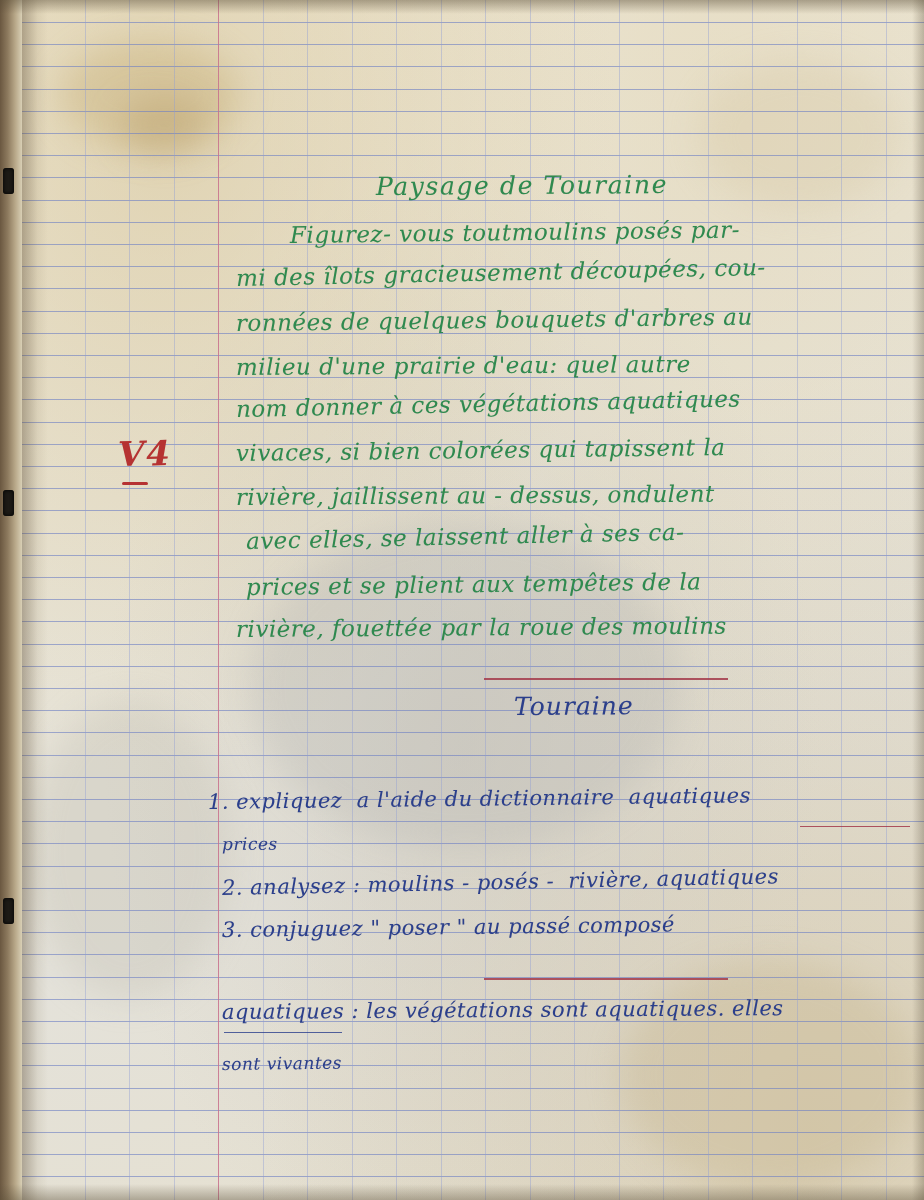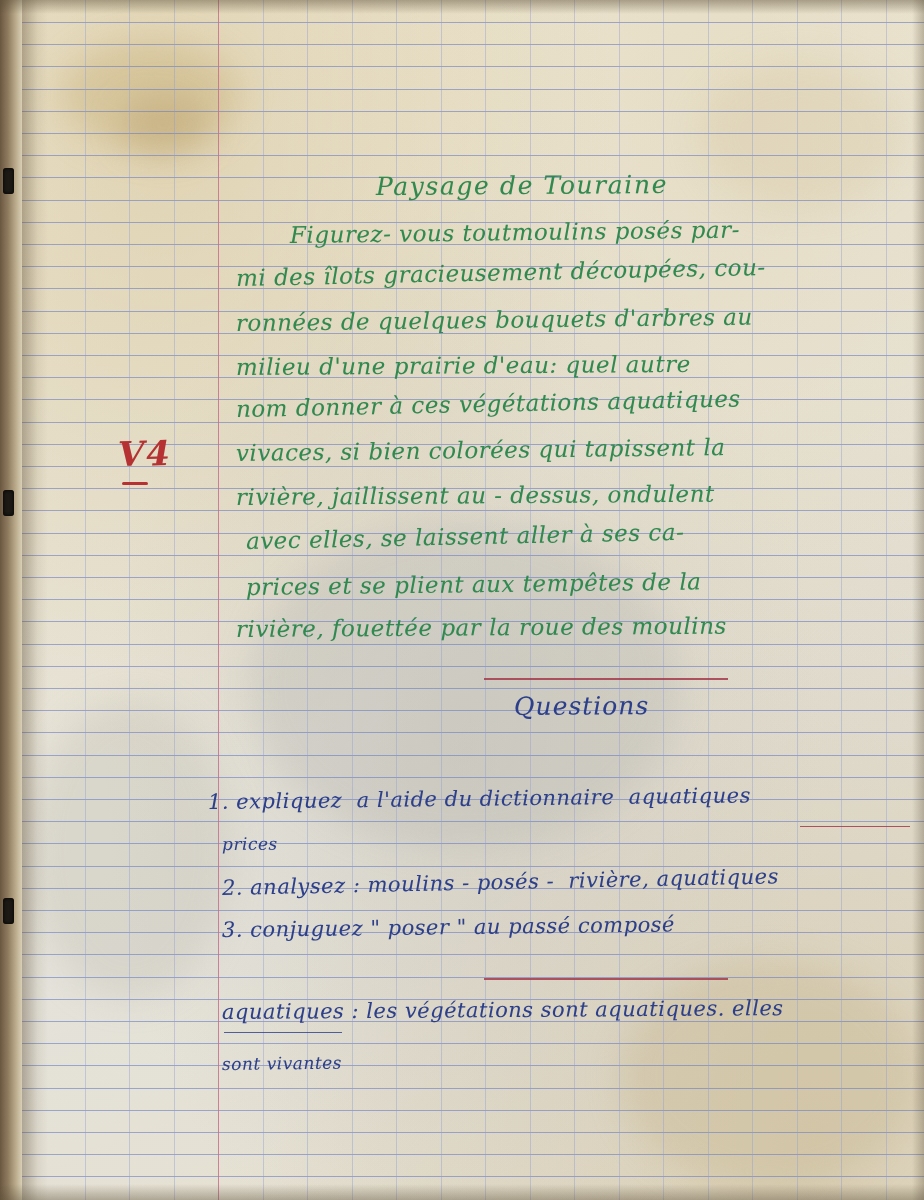--- a/index.html
+++ b/index.html
@@ -275,21 +275,21 @@
   <div class="hw green body-line tilt3" style="left:236px;top:484px;">rivière, jaillissent au - dessus, ondulent</div>
   <div class="hw green body-line tilt2" style="left:246px;top:528px;">avec elles, se laissent aller à ses ca-</div>
   <div class="hw green body-line tilt1" style="left:246px;top:574px;">prices et se plient aux tempêtes de la</div>
   <div class="hw green body-line tilt3" style="left:236px;top:616px;">rivière, fouettée par la roue des moulins</div>
 
   <div class="hw red grade tilt2" style="left:118px;top:434px;">V4</div>
   <div class="grade-dash" style="left:122px;top:482px;"></div>
 
   <div class="underline-red" style="left:484px;top:678px;width:244px;"></div>
 
-  <div class="hw blue q-title tilt3" style="left:514px;top:692px;">Questions</div>
+  <div class="hw blue q-title tilt3" style="left:514px;top:692px;">Touraine</div>
 
   <div class="hw blue q-line tilt1" style="left:208px;top:790px;">1. expliquez  a l'aide du dictionnaire  aquatiques</div>
   <div class="underline-red" style="left:800px;top:826px;width:110px;height:1px;"></div>
   <div class="hw blue small-line tilt3" style="left:222px;top:834px;">prices</div>
   <div class="hw blue q-line tilt2" style="left:222px;top:876px;">2. analysez : moulins - posés -  rivière, aquatiques</div>
   <div class="hw blue q-line tilt1" style="left:222px;top:918px;">3. conjuguez " poser " au passé composé</div>
 
   <div class="underline-red" style="left:484px;top:978px;width:244px;"></div>
 
   <div class="hw blue ans-line tilt3" style="left:222px;top:1000px;">aquatiques : les végétations sont aquatiques. elles</div>

